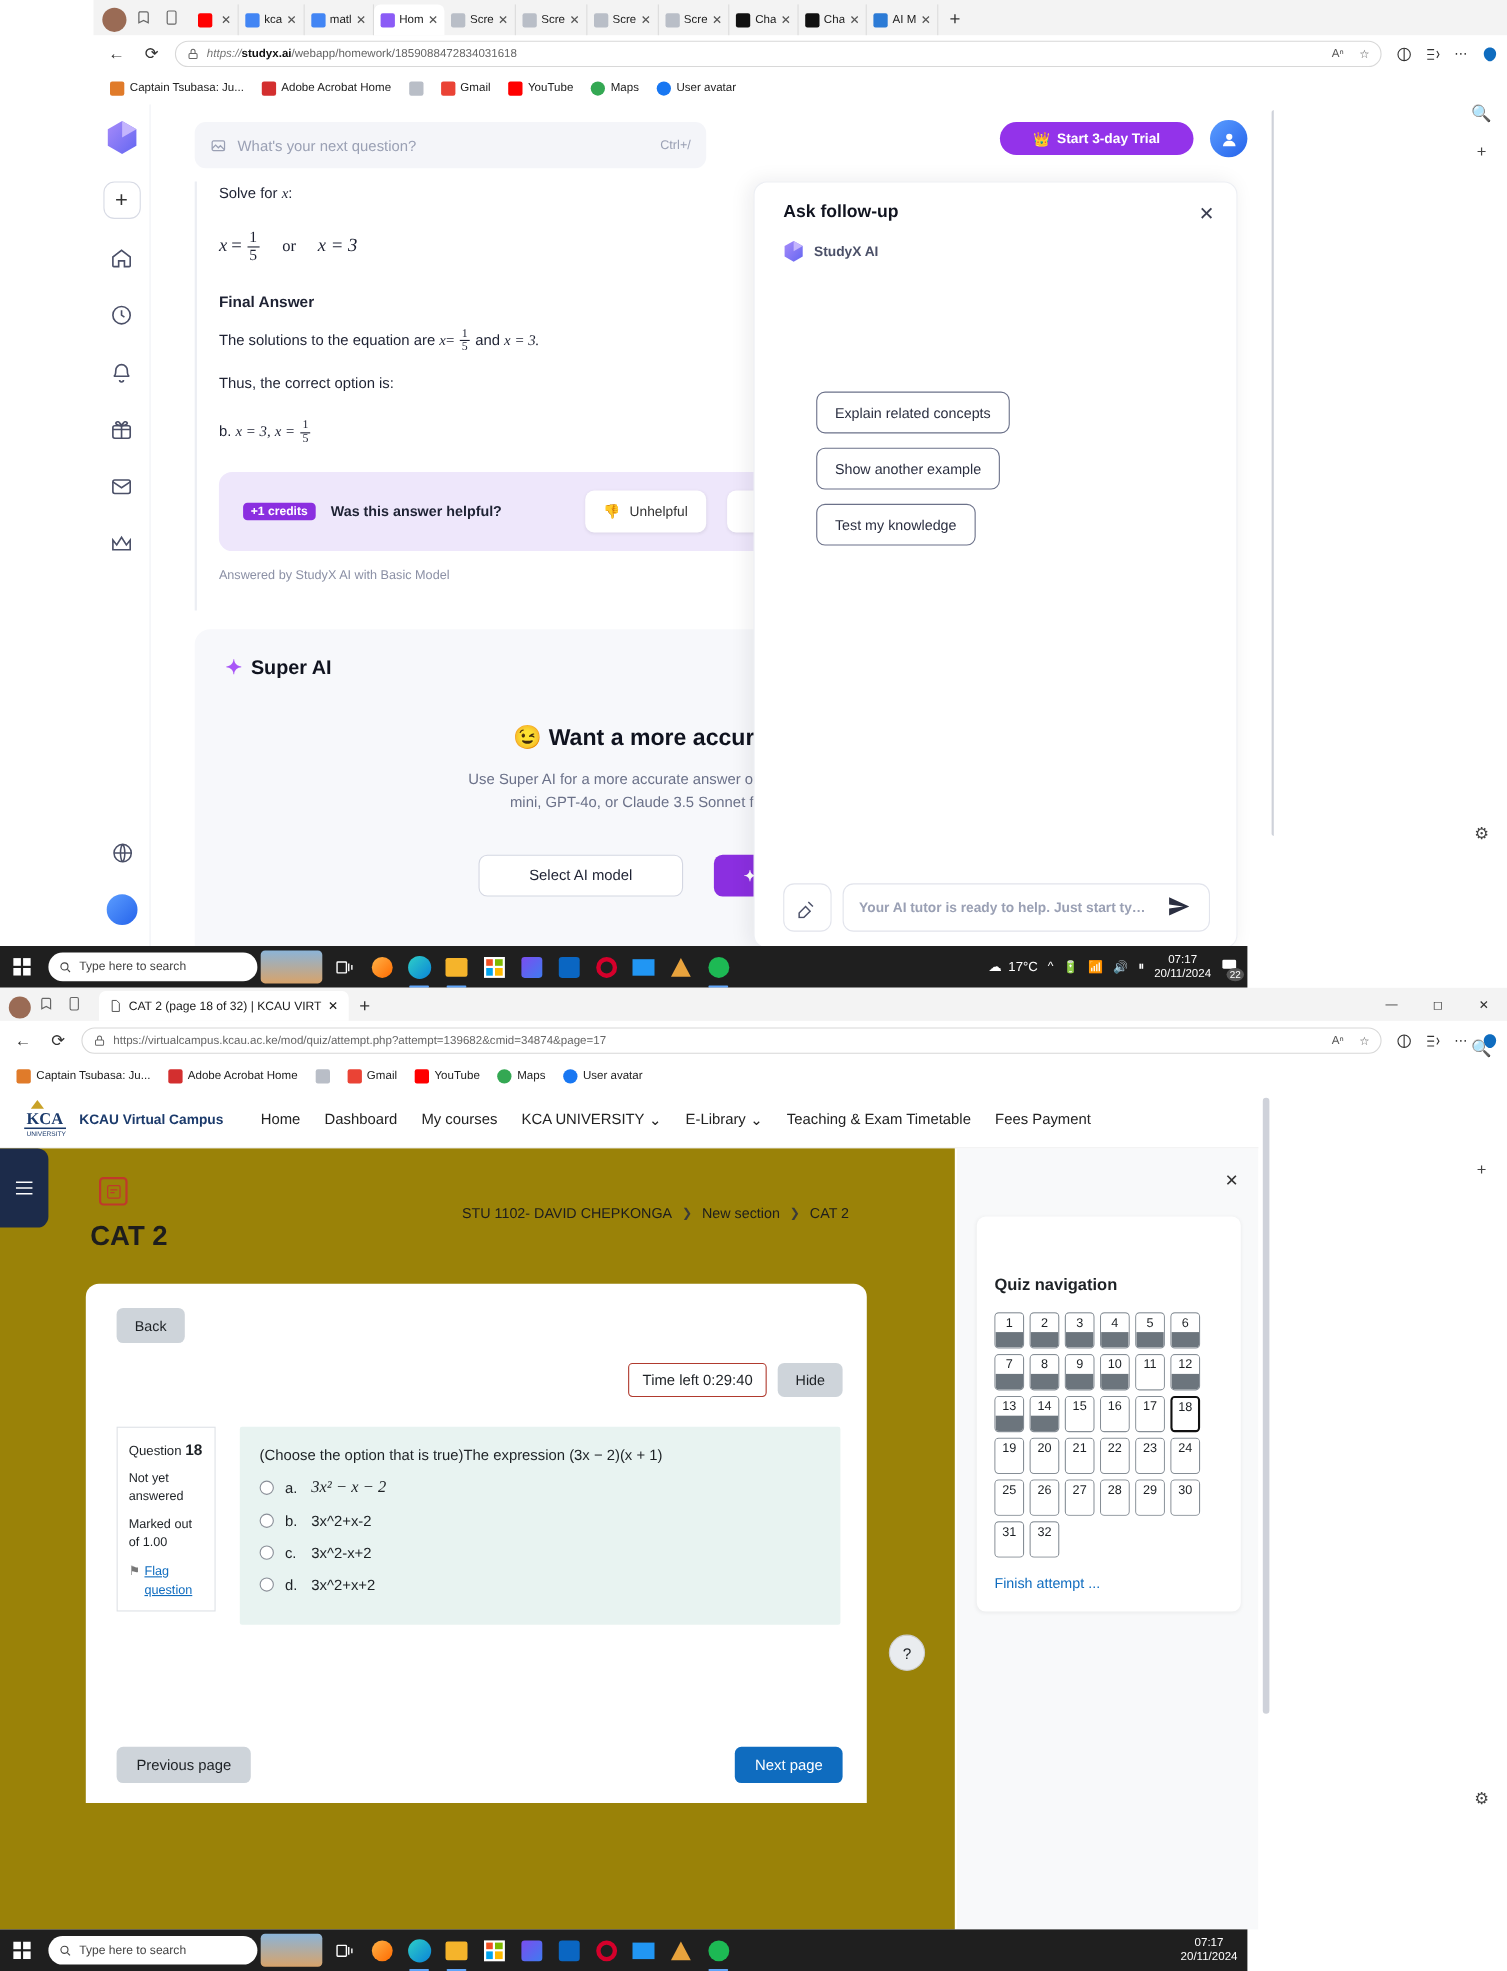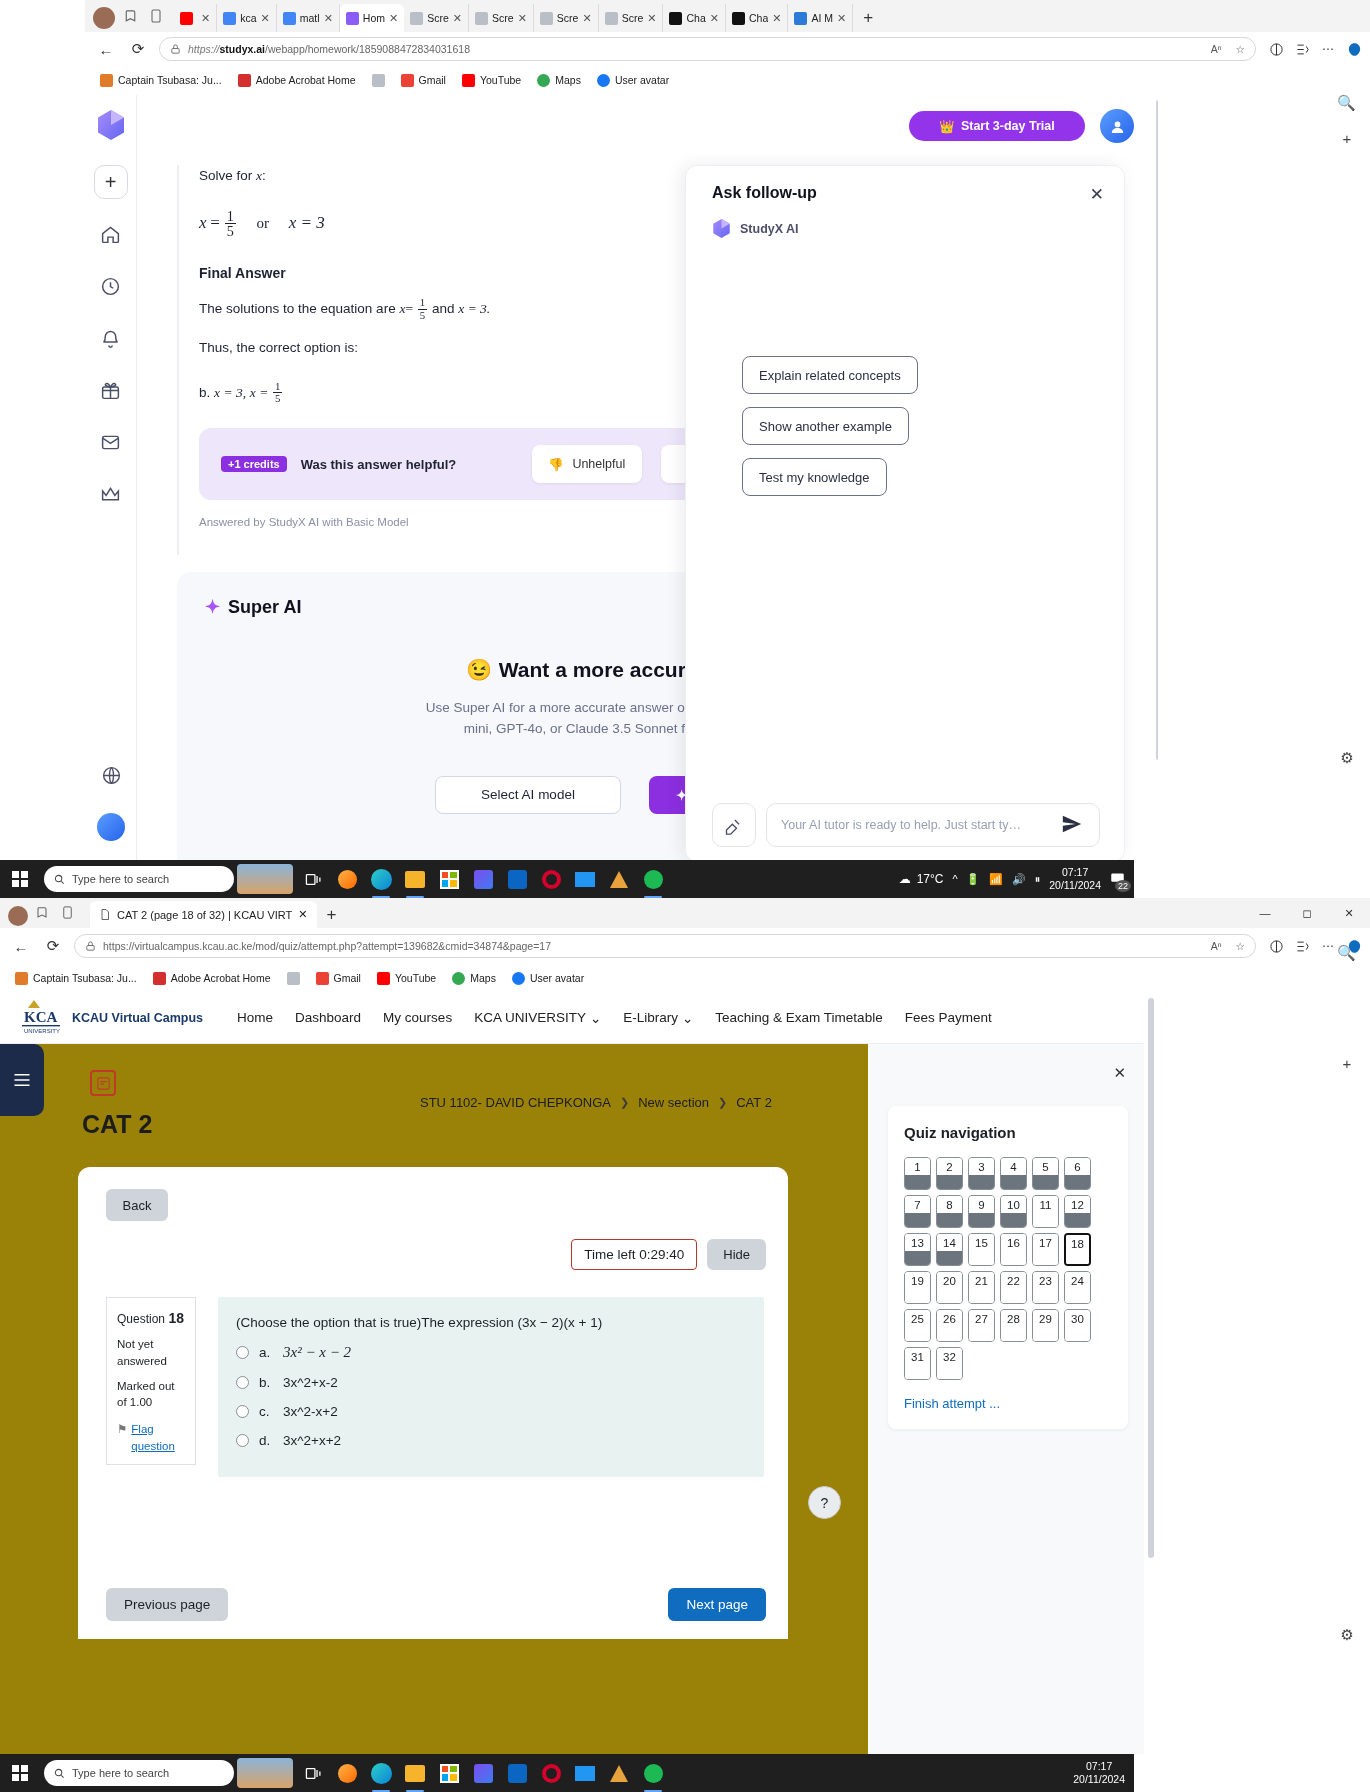--- a/index.html
+++ b/index.html
@@ -95,21 +95,21 @@
   .fu { position:absolute; left:685px; top:165px; width:440px; height:697px; background:#fff;
      border:1px solid #edeff4; border-radius:12px; box-shadow:-4px 0 18px rgba(20,24,40,.08);}
   .fu-title { position:absolute; left:26px; top:18px; font-size:16px; font-weight:bold; color:#10131f;}
   .fu-x { position:absolute; right:20px; top:18px; font-size:17px; color:#3b3f52; }
   .fu-who { position:absolute; left:26px; top:52px; display:flex;align-items:center;gap:9px;
      font-size:12.5px;font-weight:bold;color:#4b5068;}
   .fu-logo { width:19px;height:21px;}
   .fu-msg { position:absolute; left:56px; top:88px; width:350px; font-size:13.5px; color:#1e2233; line-height:1.62;}
   .fu-chip { position:absolute; left:56px; border:1px solid #6b7189; border-radius:8px; height:38px;
      display:flex; align-items:center; padding:0 16px; font-size:13px; color:#2b2f41; background:#fff;}
-  .fu-input { position:absolute; left:26px; bottom:14px; width:388px; height:44px; display:flex; align-items:center; gap:10px;}
+  .fu-input { position:absolute; left:26px; bottom:14px; width:388px; height:44px; display:flex; align-items:center; gap:10px;font-weight:bold;}
   .fu-clear { width:44px;height:44px;border:1px solid #e2e4ec;border-radius:10px;display:flex;
      align-items:center;justify-content:center;}
   .fu-field { flex:1;height:44px;border:1px solid #e2e4ec;border-radius:10px;display:flex;align-items:center;
      padding:0 14px; font-size:12.5px; color:#9aa0b4;}
   .fu-send { width:24px;height:24px;color:#2b2f41; margin-left:auto;}
   .fu-handle { position:absolute; left:694px; top:493px; width:7px;height:38px;background:#e1e3eb;border-radius:4px;}
 
   
   .w1-redge { position:absolute; left:1158px; top:95px; width:212px; height:767px; background:#fff;}
   .w1-redge .ri { position:absolute; right:10px; width:26px;height:26px; color:#444;
@@ -189,21 +189,21 @@
   .nextbtn { position:absolute; right:22px; bottom:18px; background:#0f6cbf;border-radius:6px;padding:9px 18px;
      font-size:13.5px;color:#fff;}
   .helpfab { position:absolute; left:808px; top:1490px; width:33px;height:33px;border-radius:50%;
      background:#e9ecef;border:1px solid #ccc; display:flex;align-items:center;justify-content:center;
      font-size:14px; color:#1d2125;}
 
   .qnavpanel { position:absolute; left:870px; top:52px; width:274px; height:710px; background:#f8f9fa;}
   .qn-x { position:absolute; right:18px; top:20px; font-size:15px; color:#333;}
   .qncard { position:absolute; left:18px; top:62px; width:240px; background:#fff; border-radius:8px;
      padding:18px 16px; box-shadow:0 1px 4px rgba(0,0,0,.06);}
-  .qn-title { font-size:15px; font-weight:bold; color:#1d2125; margin-bottom:16px;}
+  .qn-title { font-size:15px; font-weight:bold; color:#1d2125; margin-bottom:16px;margin-top:36px;}
   .qgrid { display:flex; flex-wrap:wrap; gap:5px; }
   .qcell { width:27px; height:33px; border:1px solid #868e96; border-radius:4px; overflow:hidden;
      display:flex; flex-direction:column; background:#fff;}
   .qcell .n { flex:0 0 17px; display:flex;align-items:center;justify-content:center;font-size:11.5px;
      color:#1d2125; background:#fff;}
   .qcell .b { flex:1; background:#fff;}
   .qcell.answered .b { background:#6c757d;}
   .qcell.current { border:2px solid #111; }
   .finish { margin-top:16px; font-size:13px; color:#0f6cbf; }
   .w2-rail { position:absolute; left:1144px; top:0; width:226px; height:762px; background:#fff;}
@@ -407,20 +407,28 @@
             <path d="M3 12h18M12 3c3 3 3 15 0 18M12 3c-3 3-3 15 0 18"></path>
           </svg>
       </div>
       <div class="sx-ico">
         <div style="width:28px;height:28px;border-radius:50%;background:linear-gradient(135deg,#5b9dff,#2563eb);"></div>
       </div>
     </div>
   </div>
 
   <div class="sx-main">
+    <div class="sx-search">
+      <svg width="15" height="15" viewBox="0 0 24 24" fill="none" stroke="#9aa0b4" stroke-width="1.8">
+          <rect x="3" y="5" width="18" height="14" rx="2"></rect>
+          <path d="M3 16l5-5 4 4 3-3 6 6"></path>
+        </svg>
+      <span class="ph">What's your next question?</span>
+      <span class="kb">Ctrl+/</span>
+    </div>
     <div class="trialbtn">
       <span>👑</span>
       <span>Start 3-day Trial</span>
     </div>
     <div class="sx-avatar">
       <svg width="17" height="17" viewBox="0 0 24 24" fill="#fff">
           <circle cx="12" cy="9" r="4"></circle>
           <path d="M4 21c0-4.4 3.6-7 8-7s8 2.6 8 7z"></path>
         </svg>
     </div>

